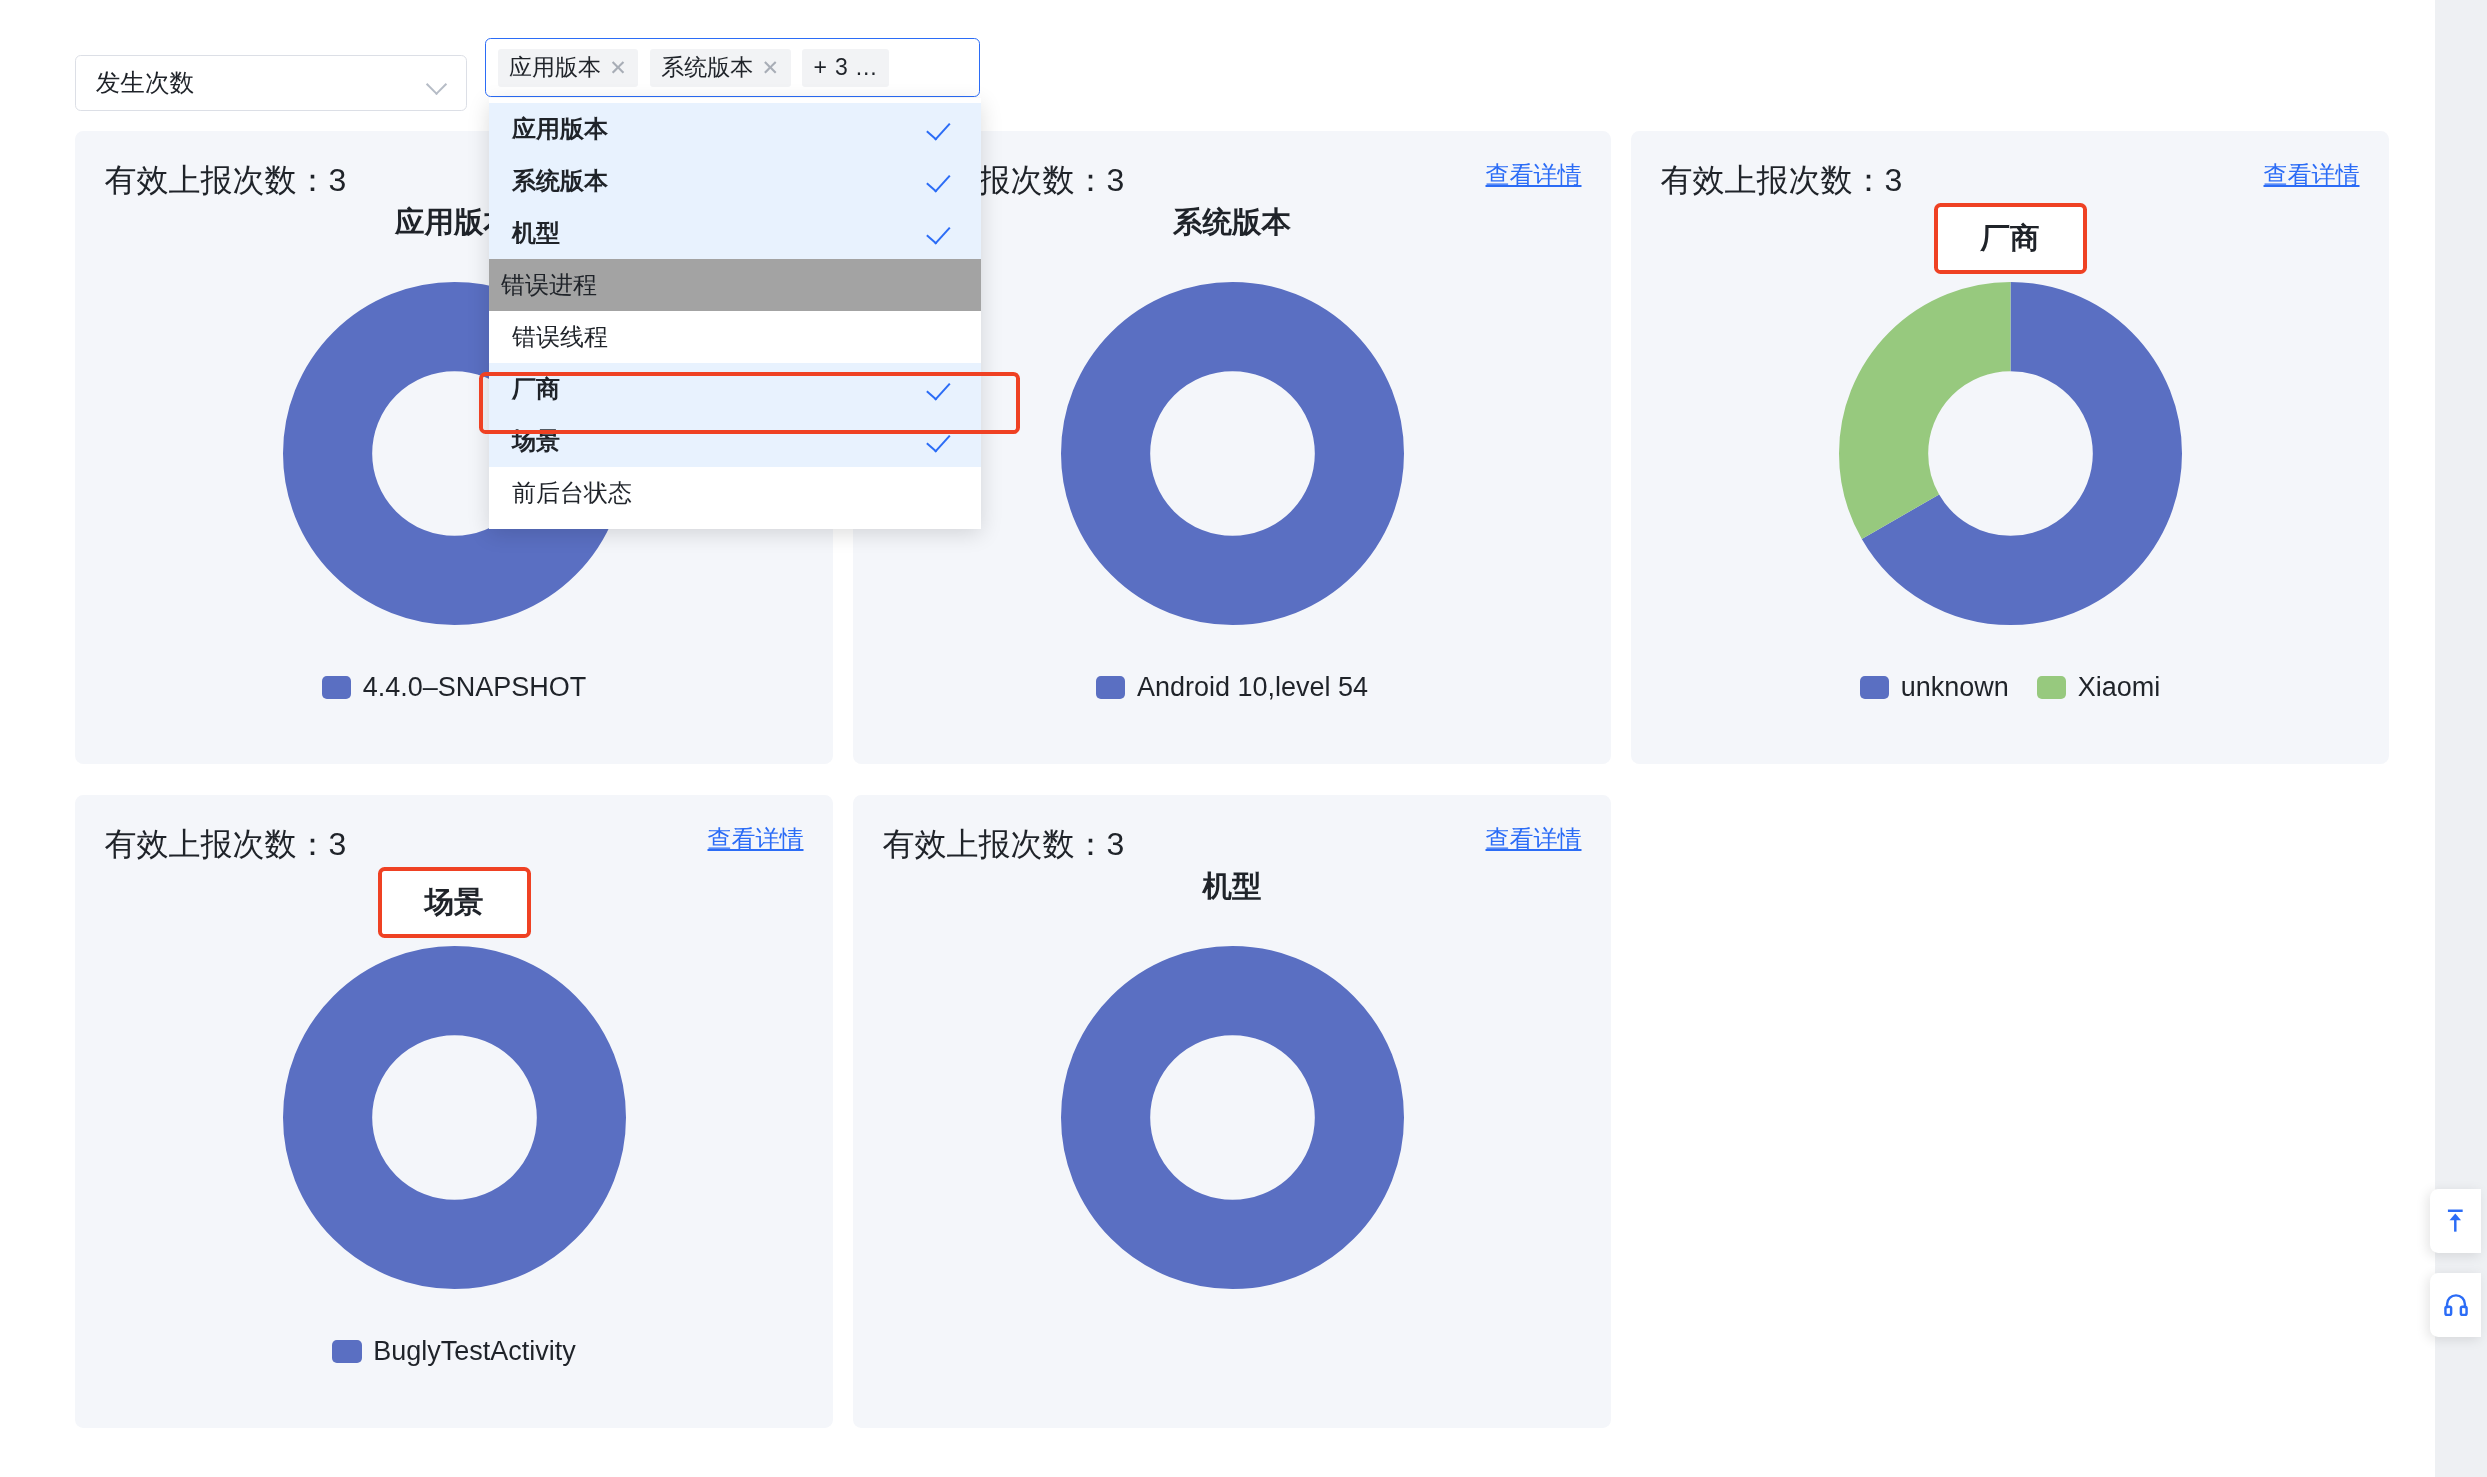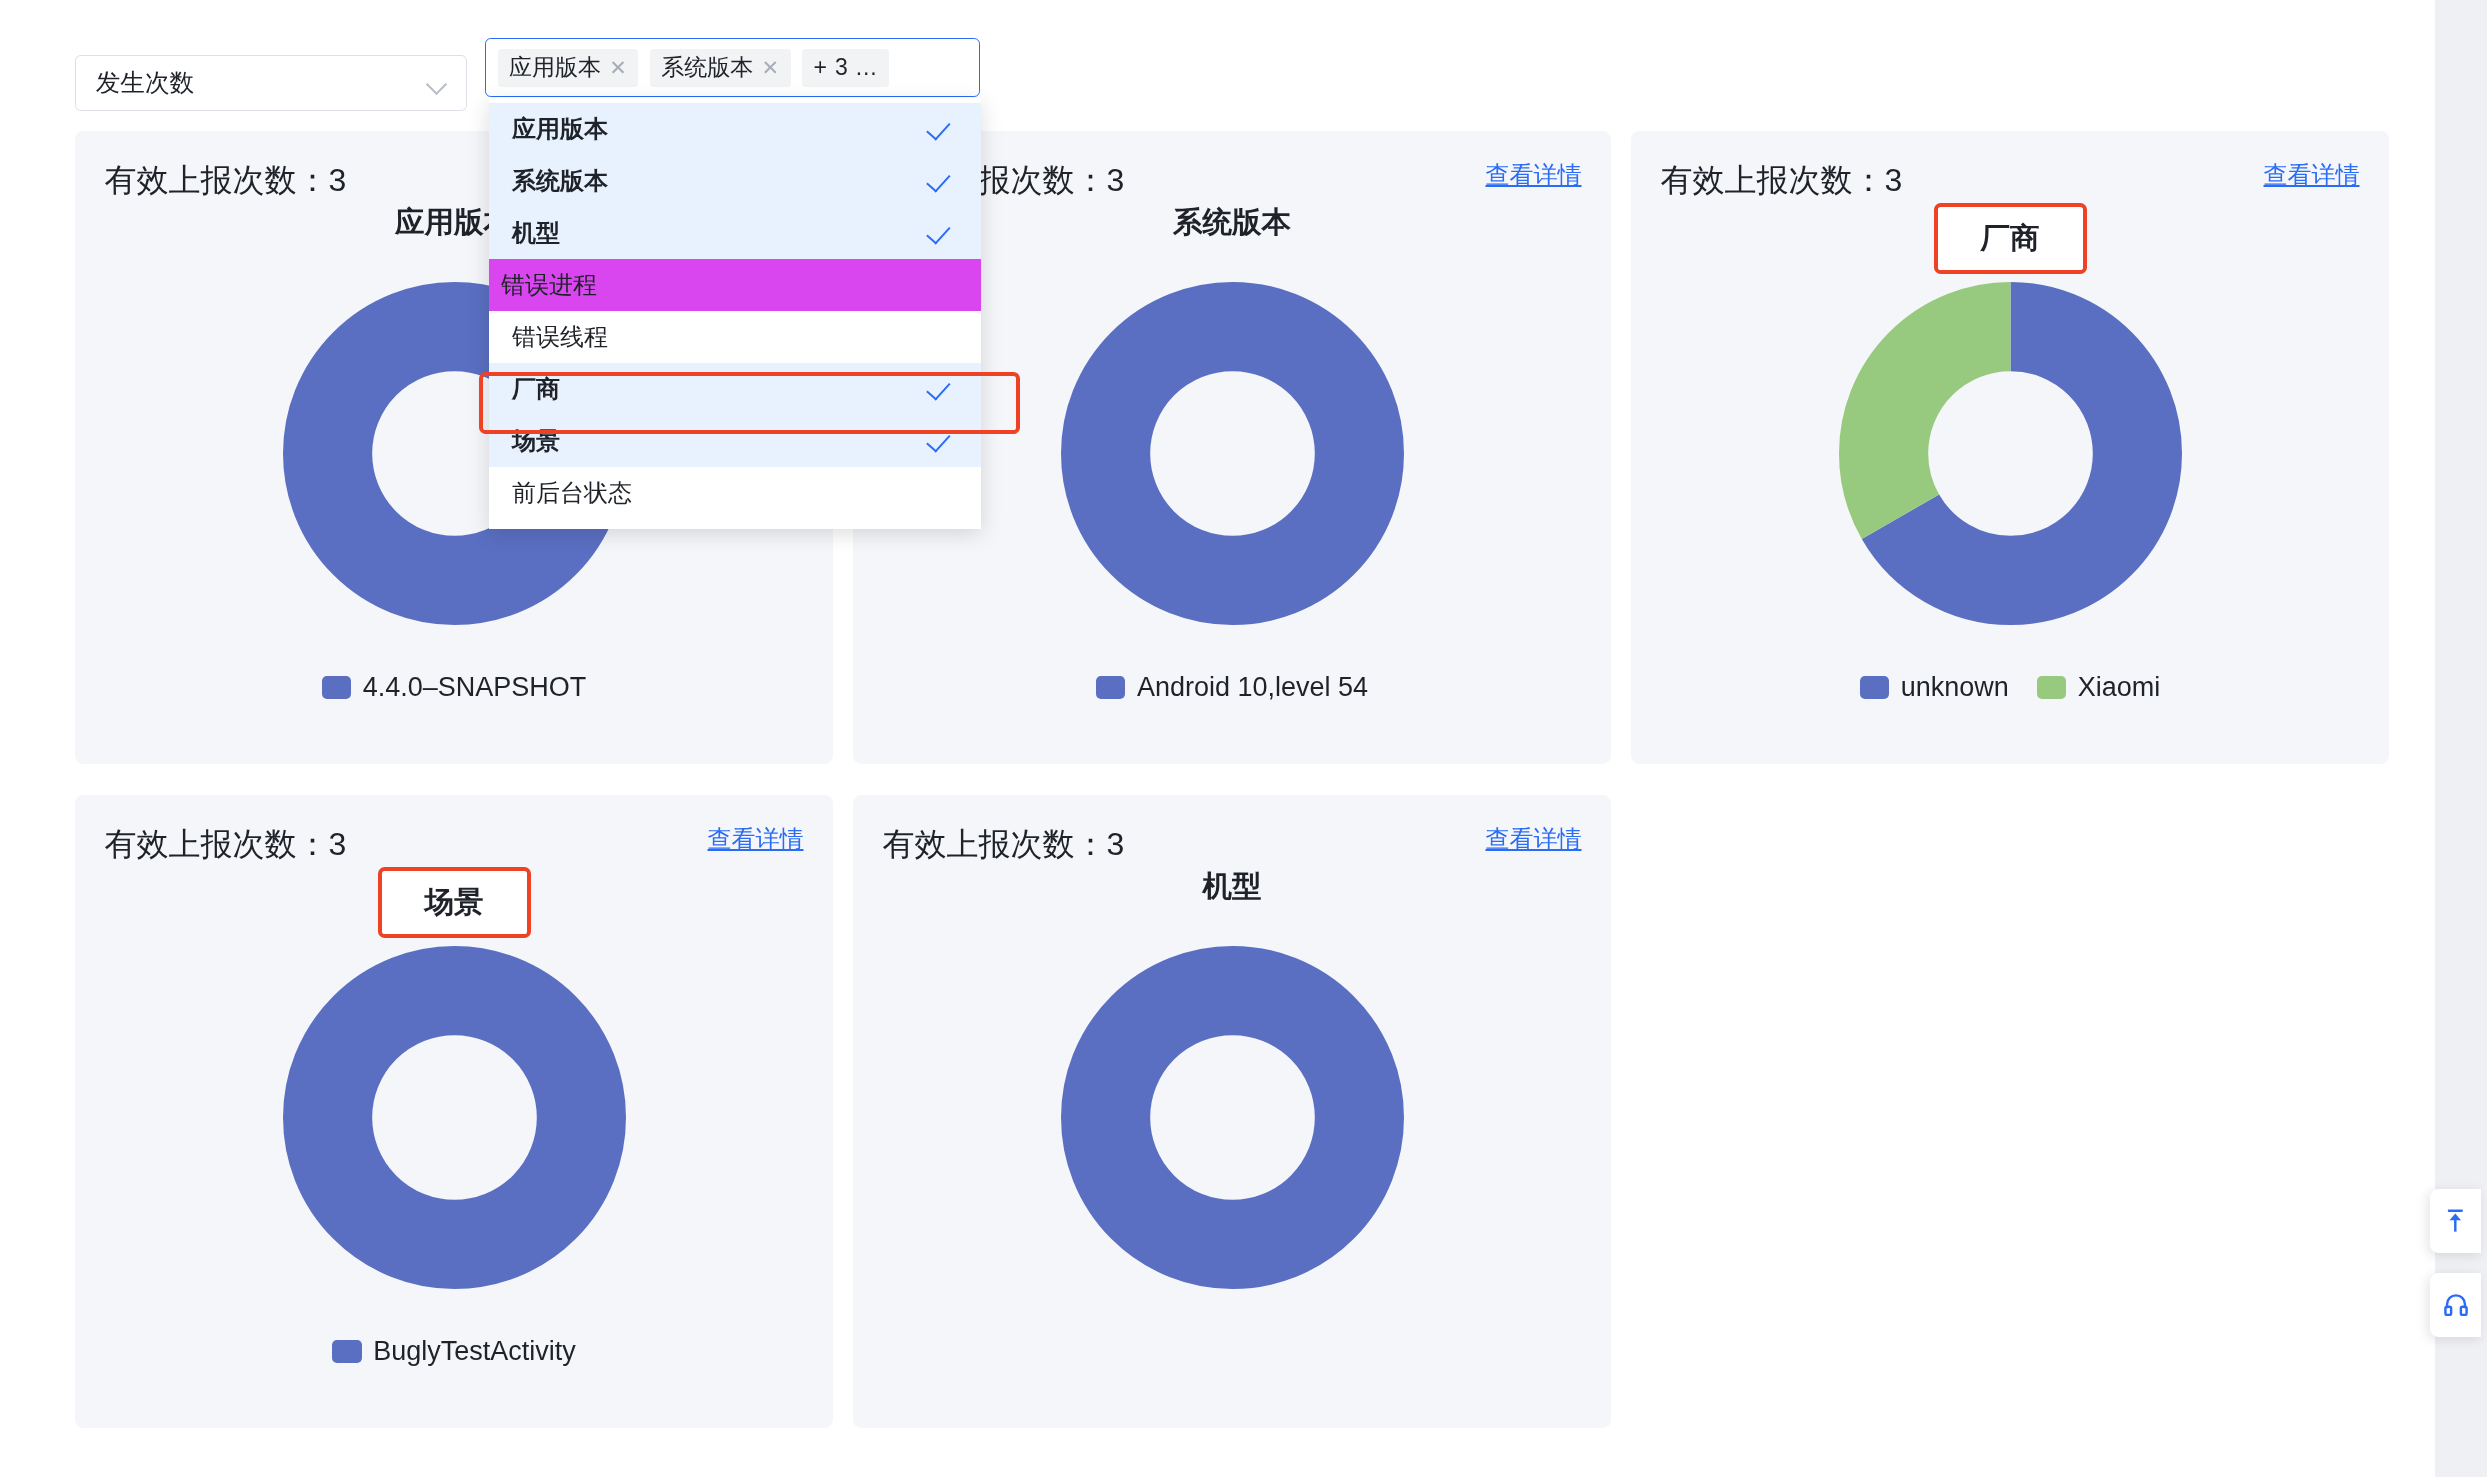--- a/index.html
+++ b/index.html
@@ -61,21 +61,21 @@
     box-shadow: 0 4.9px 21px rgba(0,0,0,0.14);
     z-index:40;
     padding-top:4.9px; padding-bottom:9.8px;
   }
   .dd-item {
     height:52px; display:flex; align-items:center;
     padding:0 26px 0 23px;
     font-size:24px; color:#1f2329; white-space:nowrap;
   }
   .dd-item.selected { background:#e8f2fe; font-weight:bold; }
-  .dd-item.hovered { background:#d946ef;padding-left:12px; }
+  .dd-item.hovered { background:#a3a3a3;padding-left:12px; }
   .dd-item .check {
     margin-left:auto; width:26px; height:26px; position:relative;
   }
   .dd-item .check::before {
     content:""; position:absolute; left:3.3px; top:1.6px;
     width:10.7px; height:19.7px;
     border-right:2.9px solid #2b6cf6; border-bottom:2.9px solid #2b6cf6;
     transform: rotate(42deg);
   }
 

